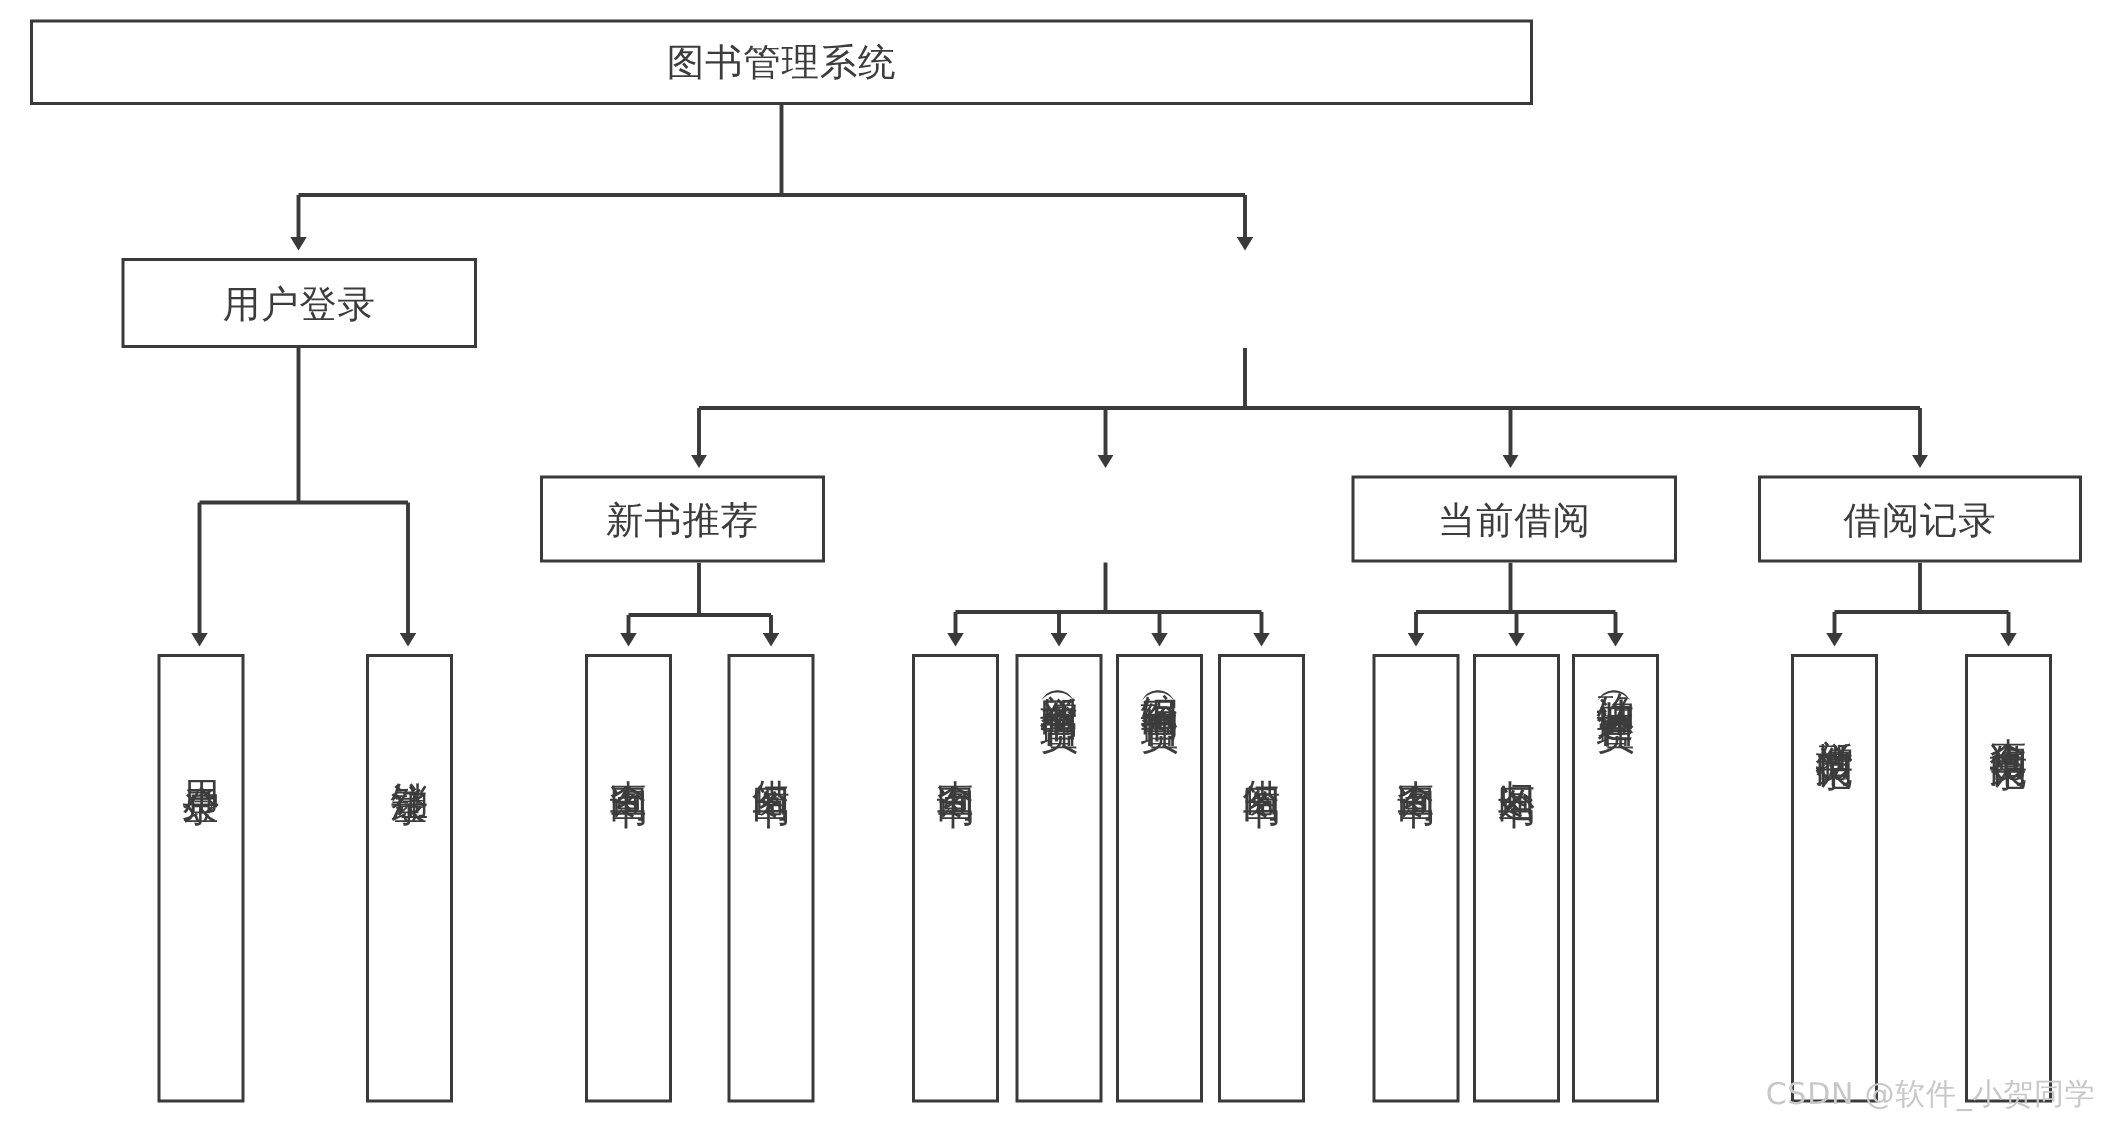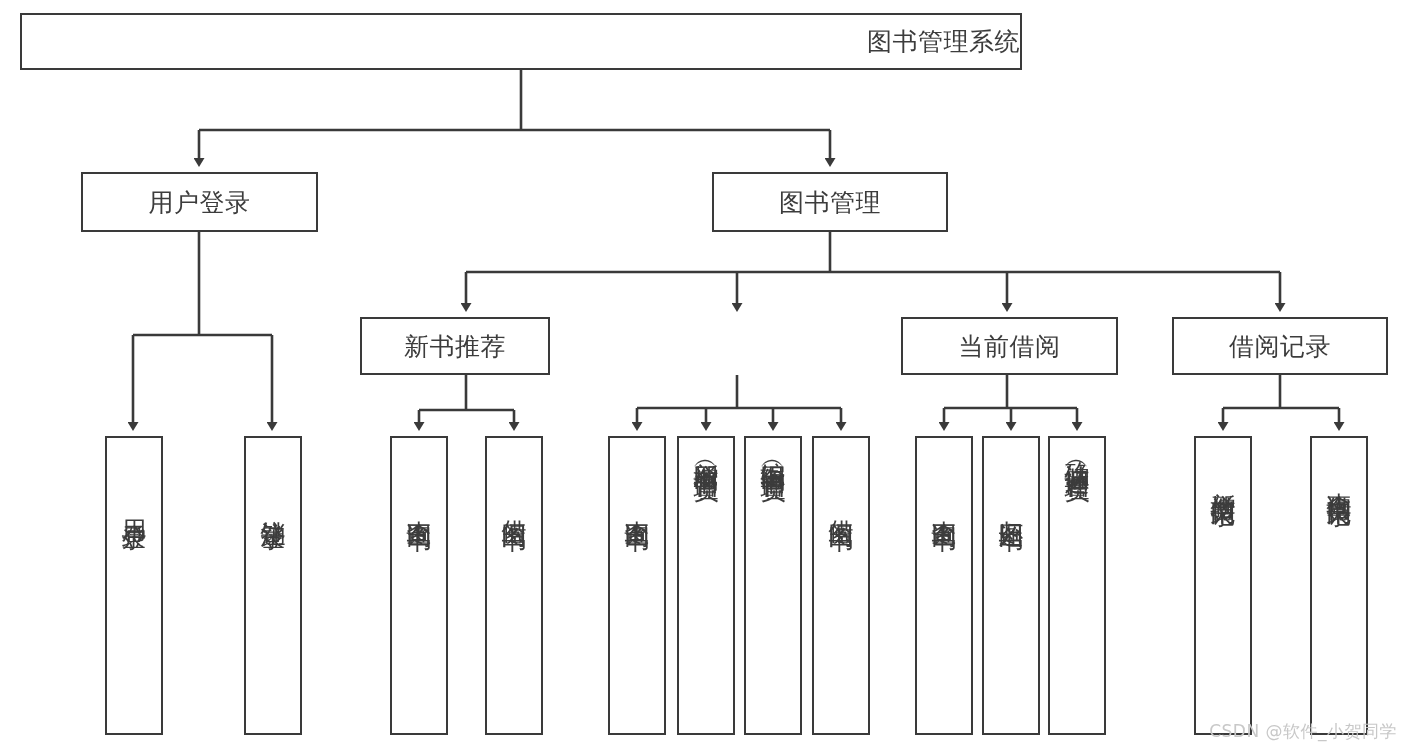--- a/index.html
+++ b/index.html
@@ -66,21 +66,21 @@
   .node.vert.short .label {
     padding-top: 58px;
   }
   .node.vert.mid .label {
     padding-top: 30px;
   }
   .watermark {
     position: absolute;
     right: 8px;
     bottom: 4px;
-    font-size: 17px;
+    font-size: 20px;
     color: #c8c8c8;
     letter-spacing: 0.5px;
     white-space: nowrap;
   }
 </style>
 </head>
 <body>
 
 <div id="canvas">
 
@@ -127,30 +127,27 @@
       <path d="M1011,408 L1011,424" marker-end="url(#arrow)"></path>
       <path d="M1077,408 L1077,424" marker-end="url(#arrow)"></path>
 
       <path d="M1280,375 L1280,408"></path>
       <path d="M1223,408 L1339,408"></path>
       <path d="M1223,408 L1223,424" marker-end="url(#arrow)"></path>
       <path d="M1339,408 L1339,424" marker-end="url(#arrow)"></path>
     </g>
   </svg>
 
-  <div class="node horiz root" style="left:20px; top:13px; width:1002px; height:57px;justify-content:flex-end;">
+  <div class="node horiz root" style="left:20px; top:13px; width:1002px; height:57px;">
     <span class="label">图书管理系统</span>
   </div>
 
   <div class="node horiz" style="left:81px; top:172px; width:237px; height:60px;">
     <span class="label">用户登录</span>
   </div>
-  <div class="node horiz" style="left:712px; top:172px; width:236px; height:60px;">
-    <span class="label">图书管理</span>
-  </div>
 
   <div class="node horiz" style="left:360px; top:317px; width:190px; height:58px;">
     <span class="label">新书推荐</span>
   </div>
   <div class="node horiz" style="left:1172px; top:317px; width:216px; height:58px;">
     <span class="label">借阅记录</span>
   </div>
   <div class="node horiz" style="left:901px; top:317px; width:217px; height:58px;">
     <span class="label">当前借阅</span>
   </div>

